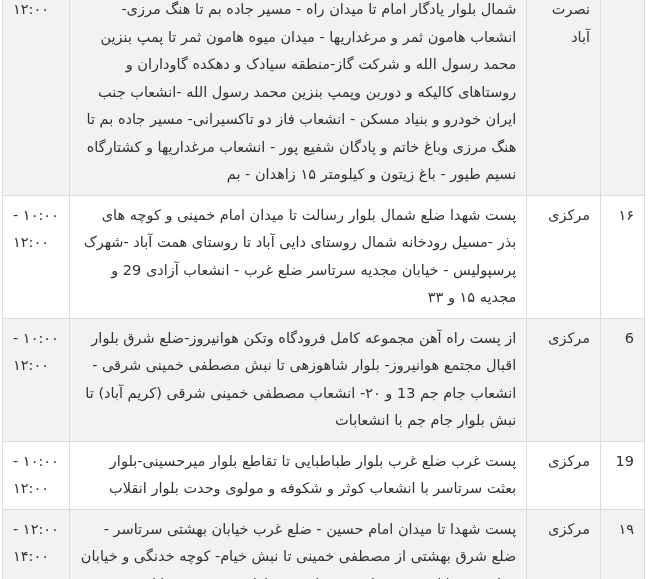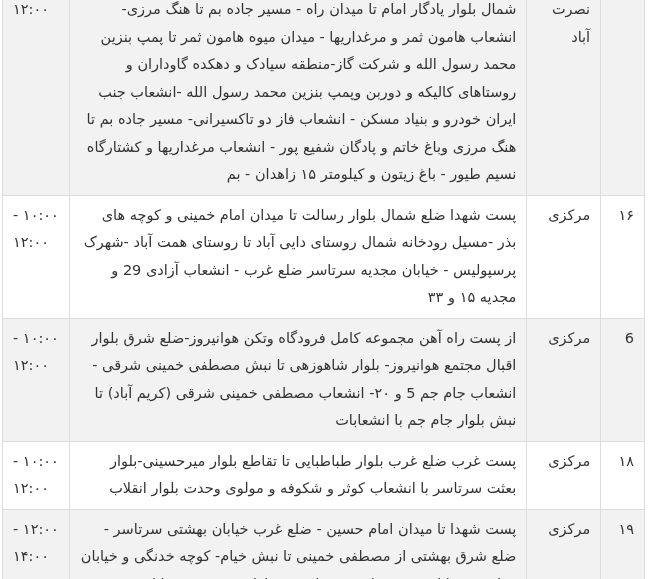--- a/index.html
+++ b/index.html
@@ -34,28 +34,28 @@
       <td class="c-area">مرکزی</td>
       <td class="c-desc">پست شهدا ضلع شمال بلوار رسالت تا میدان امام خمینی و کوچه های بذر -مسیل رودخانه شمال روستای دایی آباد تا روستای همت آباد -شهرک پرسپولیس - خیابان مجدیه سرتاسر ضلع غرب - انشعاب آزادی 29 و مجدیه ۱۵ و ۳۳</td>
       <td class="c-time">
         <span class="time-line">۱۰:۰۰ -</span>
         <span class="time-line">۱۲:۰۰</span>
       </td>
     </tr>
     <tr class="row odd">
       <td class="c-num">6</td>
       <td class="c-area">مرکزی</td>
-      <td class="c-desc">از پست راه آهن مجموعه کامل فرودگاه وتکن هوانیروز-ضلع شرق بلوار اقبال مجتمع هوانیروز- بلوار شاهوزهی تا نبش مصطفی خمینی شرقی - انشعاب جام جم 5 و ۲۰- انشعاب مصطفی خمینی شرقی (کریم آباد) تا نبش بلوار جام جم با انشعابات</td>
+      <td class="c-desc">از پست راه آهن مجموعه کامل فرودگاه وتکن هوانیروز-ضلع شرق بلوار اقبال مجتمع هوانیروز- بلوار شاهوزهی تا نبش مصطفی خمینی شرقی - انشعاب جام جم 13 و ۲۰- انشعاب مصطفی خمینی شرقی (کریم آباد) تا نبش بلوار جام جم با انشعابات</td>
       <td class="c-time">
         <span class="time-line">۱۰:۰۰ -</span>
         <span class="time-line">۱۲:۰۰</span>
       </td>
     </tr>
     <tr class="row even">
-      <td class="c-num">۱۸</td>
+      <td class="c-num">19</td>
       <td class="c-area">مرکزی</td>
       <td class="c-desc">پست غرب ضلع غرب بلوار طباطبایی تا تقاطع بلوار میرحسینی-بلوار بعثت سرتاسر با انشعاب کوثر و شکوفه و مولوی وحدت بلوار انقلاب</td>
       <td class="c-time">
         <span class="time-line">۱۰:۰۰ -</span>
         <span class="time-line">۱۲:۰۰</span>
       </td>
     </tr>
     <tr class="row odd">
       <td class="c-num">۱۹</td>
       <td class="c-area">مرکزی</td>

